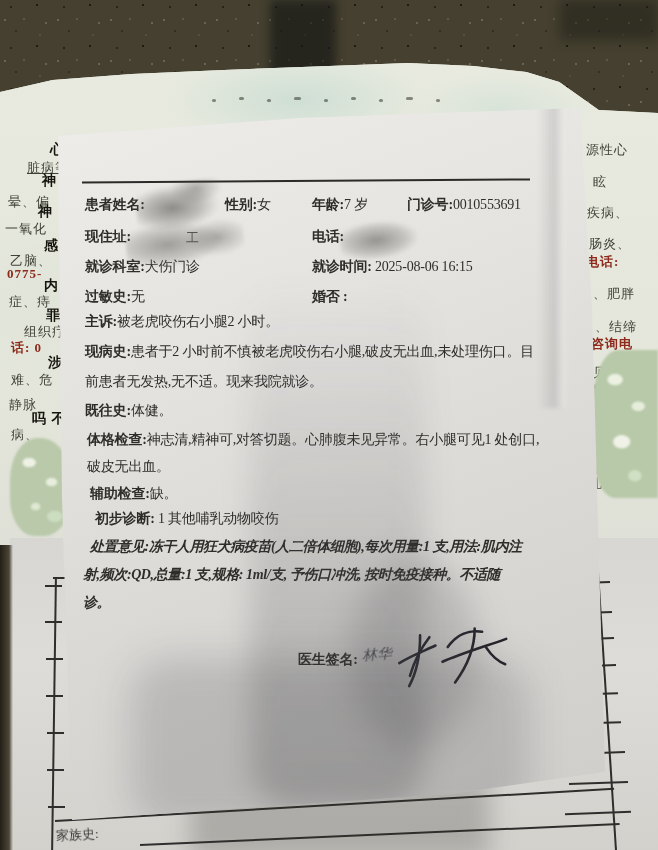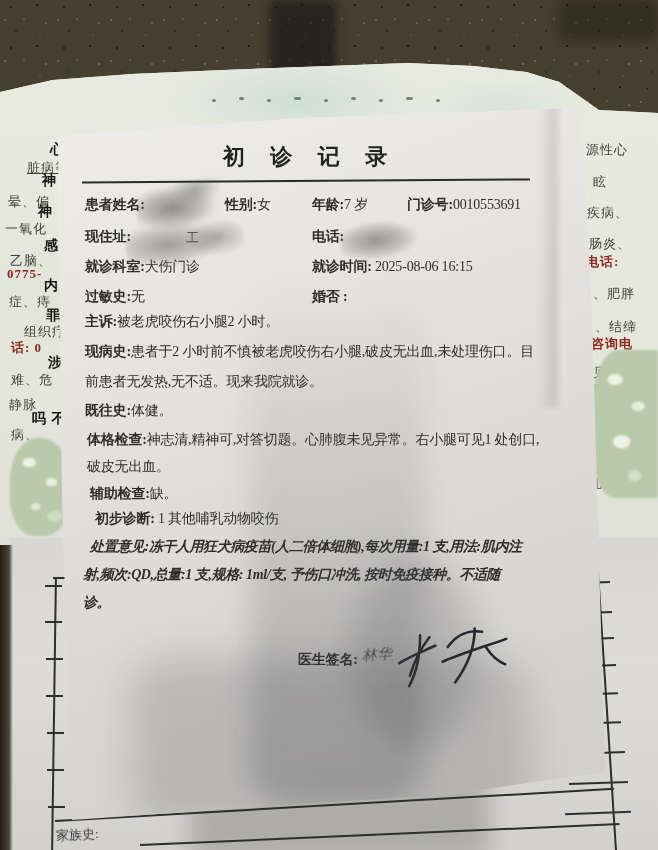--- a/index.html
+++ b/index.html
@@ -193,21 +193,20 @@
     <div class="fline" style="left:555px;top:274px;width:66px;height:1.5px;transform:rotate(-2deg);"></div>
 
     <div class="fline" style="left:45px;top:282px;width:560px;height:1.6px;transform:rotate(-3.3deg);transform-origin:left;"></div>
     <div class="fline" style="left:130px;top:306px;width:480px;height:1.6px;transform:rotate(-2.5deg);transform-origin:left;"></div>
     <div class="fam-label">家族史:</div>
   </div>
 
   <div class="main-paper">
     <div class="crease"></div>
     <div class="paper-content">
-      <div class="doc-title">初 诊 记 录</div>
       <div class="title-rule"></div>
       <div>
           <div class="doc-line" style="position: absolute; left: 35px; top: 97px;"><span class="lbl">患者姓名:</span><span class="val"></span></div>
           <div class="doc-line" style="position: absolute; left: 175px; top: 97px;"><span class="lbl">性别:</span><span class="val">女</span></div>
           <div class="doc-line" style="position: absolute; left: 262px; top: 97px;"><span class="lbl">年龄:</span><span class="val">7 岁</span></div>
           <div class="doc-line" style="position: absolute; left: 357px; top: 97px;"><span class="lbl">门诊号:</span><span class="val">0010553691</span></div>
           <div class="doc-line" style="position: absolute; left: 35px; top: 129px;"><span class="lbl">现住址:</span><span class="val"></span></div>
           <div class="doc-line" style="position: absolute; left: 262px; top: 129px;"><span class="lbl">电话:</span><span class="val"></span></div>
           <div class="doc-line" style="position: absolute; left: 35px; top: 159px;"><span class="lbl">就诊科室:</span><span class="val">犬伤门诊</span></div>
           <div class="doc-line" style="position: absolute; left: 262px; top: 159px;"><span class="lbl">就诊时间:</span><span class="val"> 2025-08-06 16:15</span></div>

